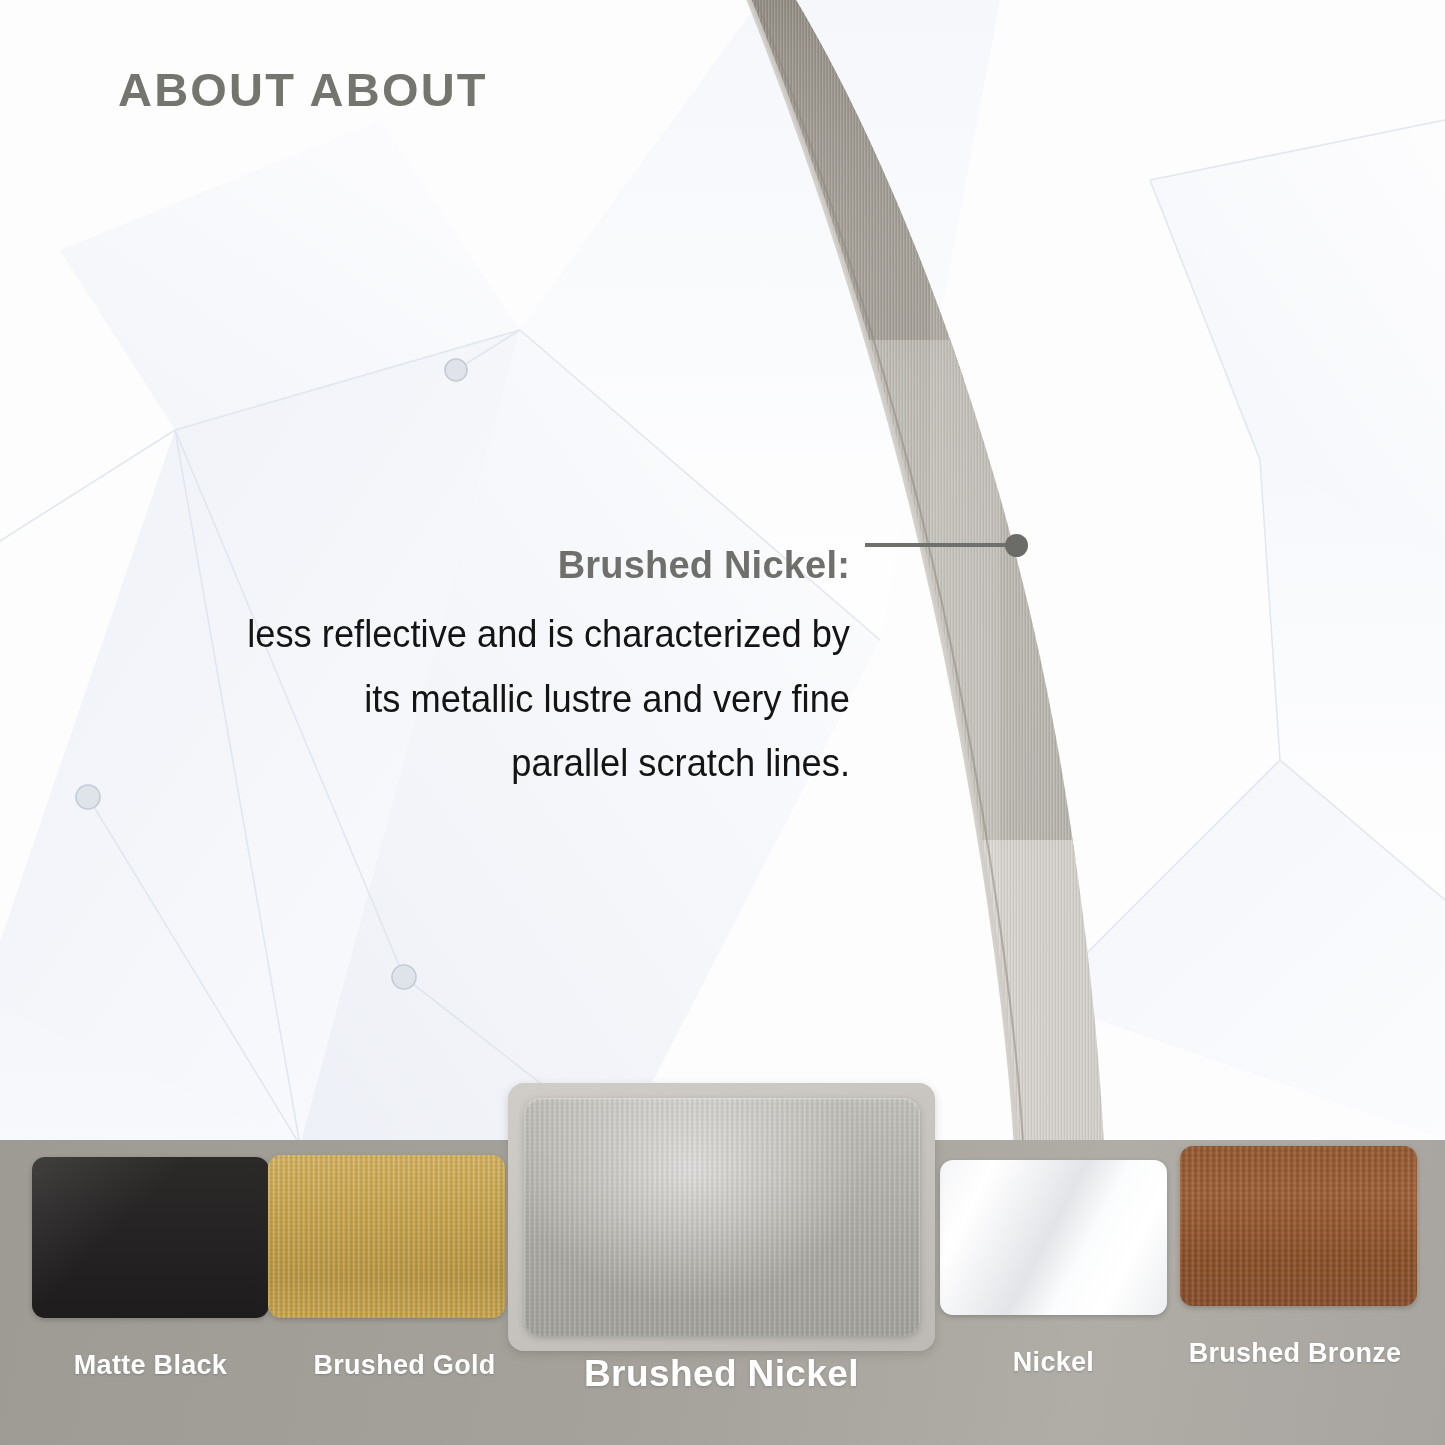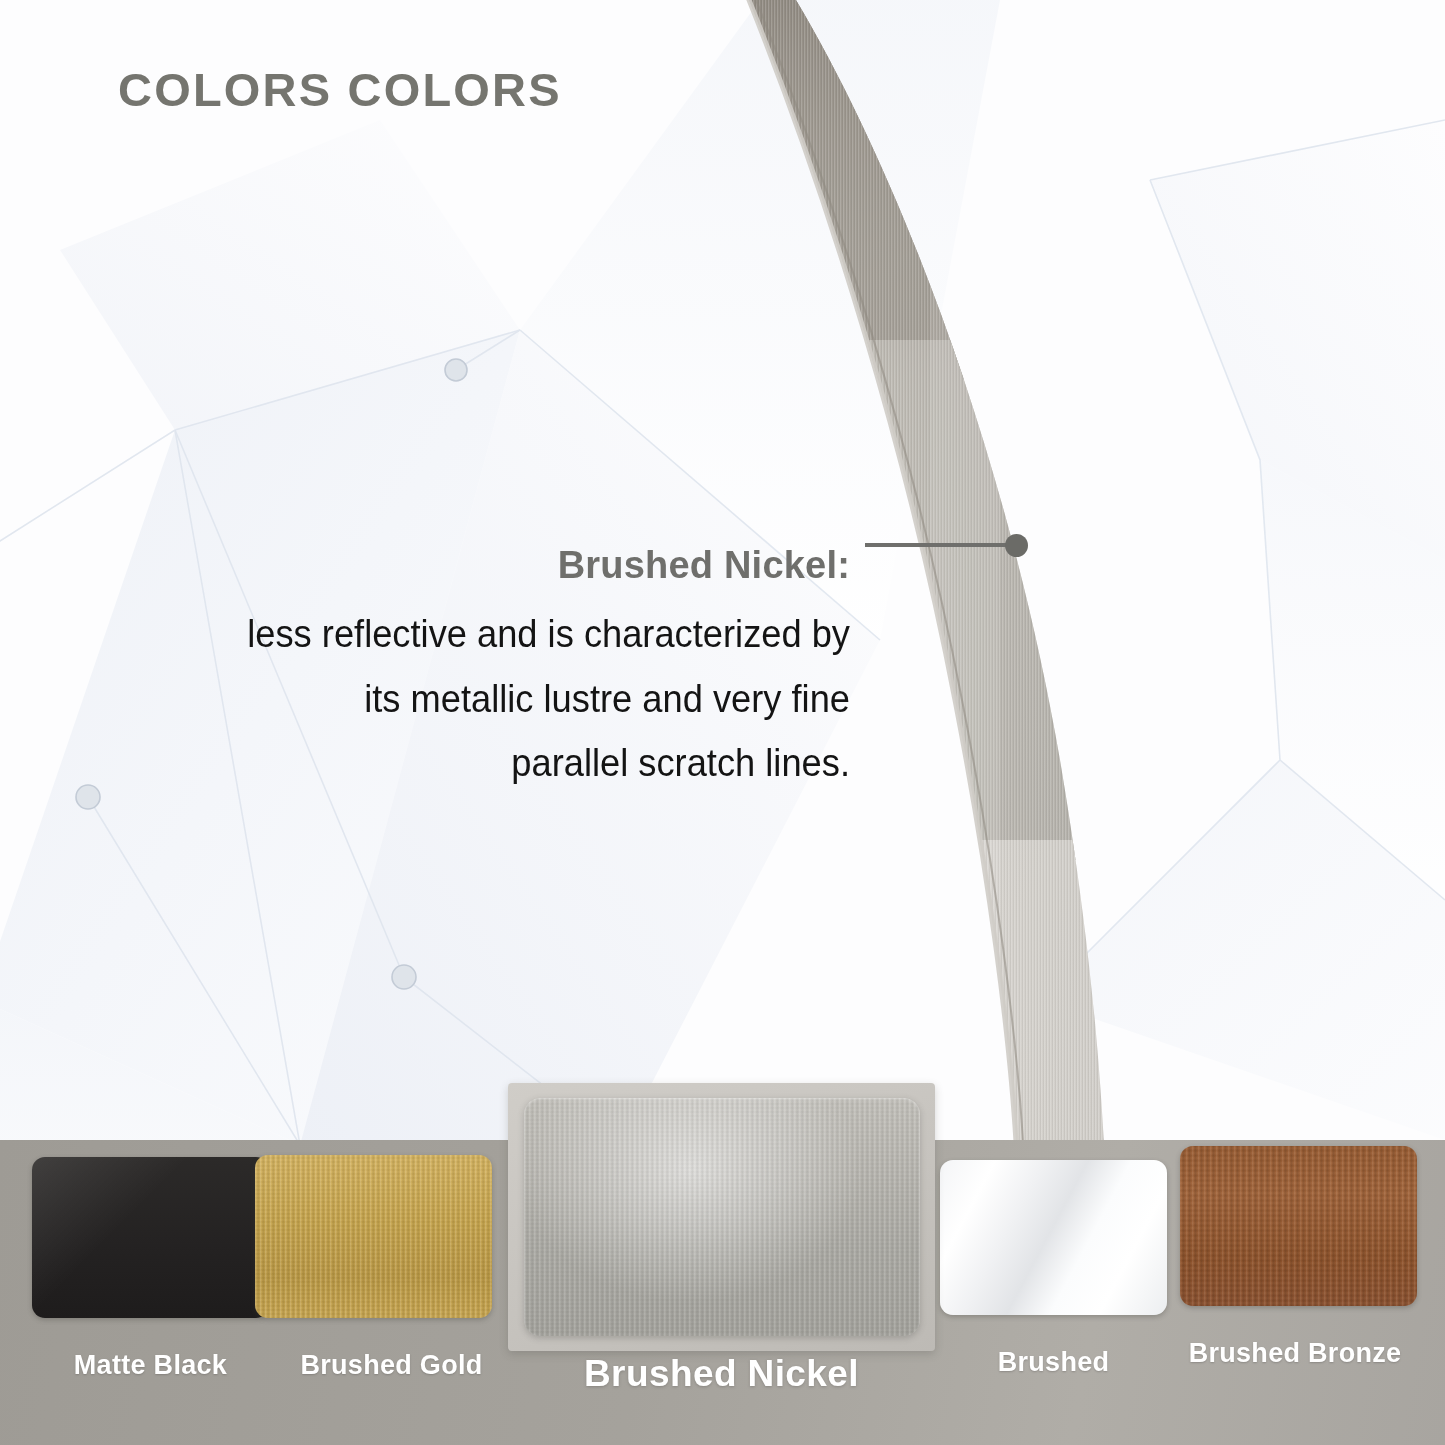--- a/index.html
+++ b/index.html
@@ -135,21 +135,21 @@
         rgba(0,0,0,.05) 5px),
       linear-gradient(180deg,#9d5f34 0%,#a4653a 30%,#92552c 70%,#8e5330 100%);
   }
 
   
   #featured-nickel{
     position:absolute;
     left:508px; top:1083px;
     width:427px; height:268px;
     background:linear-gradient(160deg,#d0cdc8 0%,#c6c3be 55%,#bdbab5 100%);
-    border-radius:4px;
+    border-radius:16px;
     box-shadow:0 3px 8px rgba(70,68,64,.22);
   }
   #chip-brushed-nickel{
     position:absolute;
     left:16px; top:15px;
     width:396px; height:238px;
     border-radius:16px;
     background:
       repeating-linear-gradient(90deg,
         rgba(255,255,255,.16) 0px, rgba(255,255,255,0) 2px,
@@ -284,46 +284,46 @@
       <rect x="700" y="-20" width="440" height="1180" fill="url(#scratch)" opacity="0.85"></rect>
 
       <rect x="930" y="-20" width="70" height="1180" fill="#ffffff" opacity="0.10"></rect>
     </g>
 
     <path d="M 790 -10 C 905 180, 1010 470, 1060 760 C 1092 950, 1100 1075, 1104 1142" fill="none" stroke="#b7b3ac" stroke-width="0"></path>
     <path d="M 745 -10 C 830 200, 908 455, 955 700 C 990 880, 1010 1040, 1016 1142" fill="none" stroke="#cfccc6" stroke-width="5" opacity="0.9"></path>
     <path d="M 752 -10 C 837 200, 915 455, 962 700 C 997 880, 1017 1040, 1023 1142" fill="none" stroke="#8e8880" stroke-width="2" opacity="0.55"></path>
   </svg>
 
-  <div id="page-title">COLORS COLORS</div>
+  <div id="page-title">ABOUT ABOUT</div>
 
   <div id="callout">
     <span id="callout-label">Brushed Nickel:</span>
     <span id="callout-body">less reflective and is characterized by
 its metallic lustre and very fine
 parallel scratch lines.</span>
   </div>
   <div id="leader-line"></div>
   <div id="leader-dot"></div>
 
   <div id="swatch-bar">
 
     <div class="swatch-cell" style="left:32px;  top:17px; width:237px;">
       <div class="swatch-chip" id="chip-matte-black"></div>
       <span class="swatch-label">Matte Black</span>
     </div>
 
-    <div class="swatch-cell" style="left:255px; top:15px; width:273px;">
+    <div class="swatch-cell" style="left:268px; top:15px; width:273px;">
       <div class="swatch-chip" id="chip-brushed-gold"></div>
       <span class="swatch-label">Brushed Gold</span>
     </div>
 
     <div class="swatch-cell" style="left:940px; top:20px; width:227px;">
       <div class="swatch-chip" id="chip-chrome"></div>
-      <span class="swatch-label">Brushed</span>
+      <span class="swatch-label">Nickel</span>
     </div>
 
     <div class="swatch-cell" style="left:1180px; top:6px; width:230px;">
       <div class="swatch-chip" id="chip-brushed-bronze"></div>
       <span class="swatch-label">Brushed Bronze</span>
     </div>
 
   </div>
 
   <div id="featured-nickel">

